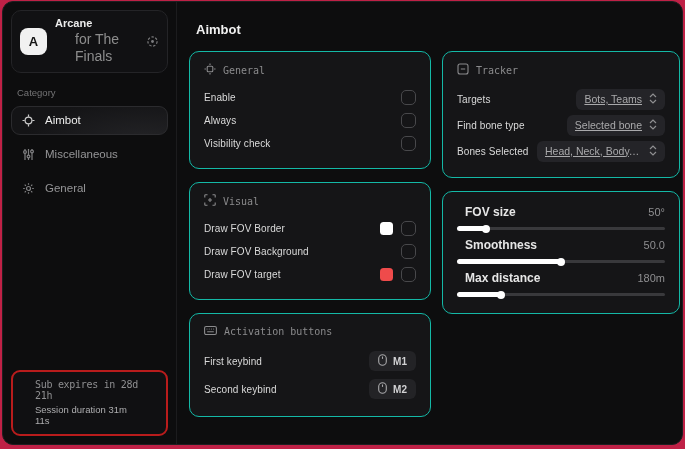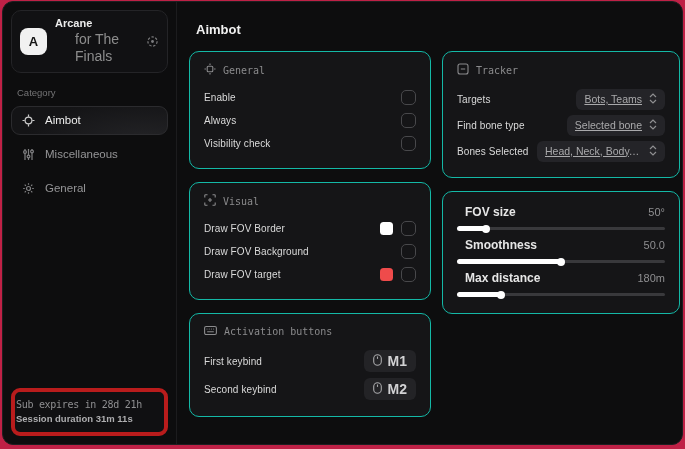--- a/index.html
+++ b/index.html
@@ -20,23 +20,23 @@
   .brand-name { font-size:11px; font-weight:700; color:#ececec; }
   .brand-sub { font-size:14px; color:#8d8d8d;padding-left:20px; }
   .sync { margin-left:auto; color:#7d7d7f; display:flex; }
 
   .category { font-size:9.5px; color:#747476; margin:14px 6px 8px; }
   .nav { display:flex; flex-direction:column; gap:5px; }
   .nav-item { display:flex; align-items:center; gap:10px; padding:7px 10px; border-radius:9px; color:#959597; font-size:11.5px; border:1px solid transparent; cursor:pointer; }
   .nav-item.active { border-color:#2b2b2e; color:#ededed; background:radial-gradient(120px 40px at 85% 120%, #232326, #141416); }
   .nav-icon { display:flex; color:inherit; opacity:.85; }
 
-  .status-card { margin-top:auto; border:4px solid #b91c1c; border-radius:9px; padding:7px 1px 8px; background:#101012; }
+  .status-card { margin-top:auto; border:2px solid #b91c1c; border-radius:9px; padding:7px 22px 8px; background:#101012; }
   .status-line1 { font-family:"DejaVu Sans Mono", monospace; font-size:10px; color:#8f8f91; letter-spacing:-0.3px; }
-  .status-line2 { font-size:9.5px; font-weight:700; color:#aeaeb0; margin-top:3px; }
+  .status-line2 { font-size:9.5px; font-weight:400; color:#aeaeb0; margin-top:3px; }
 
   
   .main { flex:1; padding:12px 14px 12px 12px; }
   .main-title { font-size:13px; font-weight:700; color:#f1f1f1; margin:8px 0 14px 7px; }
   .columns { display:flex; gap:11px; align-items:flex-start; }
   .col { display:flex; flex-direction:column; gap:13px; }
   .col-left { width:242px; }
   .col-right { width:238px; }
 
   .card { background:#151517; border:1px solid #14b8a6; border-radius:10px; padding:11px 14px 13px; }
@@ -44,21 +44,21 @@
   .card-header svg { flex-shrink:0; }
 
   .row { display:flex; align-items:center; justify-content:space-between; min-height:23px; }
   .row + .row { margin-top:0; }
   .row-label { font-size:10px; color:#dadada; font-weight:500; letter-spacing:.1px; }
   .controls { display:flex; align-items:center; gap:8px; }
 
   .checkbox { width:15px; height:15px; border:1.5px solid #48484b; border-radius:5px; background:transparent; cursor:pointer; }
   .swatch { width:13px; height:13px; border-radius:3.5px; cursor:pointer; }
 
-  .keybtn { display:flex; align-items:center; gap:6px; background:#232326; border-radius:6px; padding:3px 9px; font-size:14px; font-weight:700; color:#d2d2d4; cursor:pointer; }
+  .keybtn { display:flex; align-items:center; gap:6px; background:#232326; border-radius:6px; padding:3px 9px; font-size:10px; font-weight:700; color:#d2d2d4; cursor:pointer; }
   .keybtn svg { color:#a8a8aa; }
 
   .dropdown { display:flex; align-items:flex-start; gap:7px; background:#242428; border-radius:6px; padding:4px 8px; font-size:10.5px; color:#a9a9ab; cursor:pointer; max-width:152px;text-decoration:underline; }
   .dd-value { white-space:nowrap; overflow:hidden; text-overflow:ellipsis; }
   .dropdown svg { flex-shrink:0; color:#8e8e90; }
 
   .tracker-rows .row { min-height:26px; }
 
   .slider-row { margin-top:8px; }
   .slider-row:first-of-type { margin-top:2px; }

